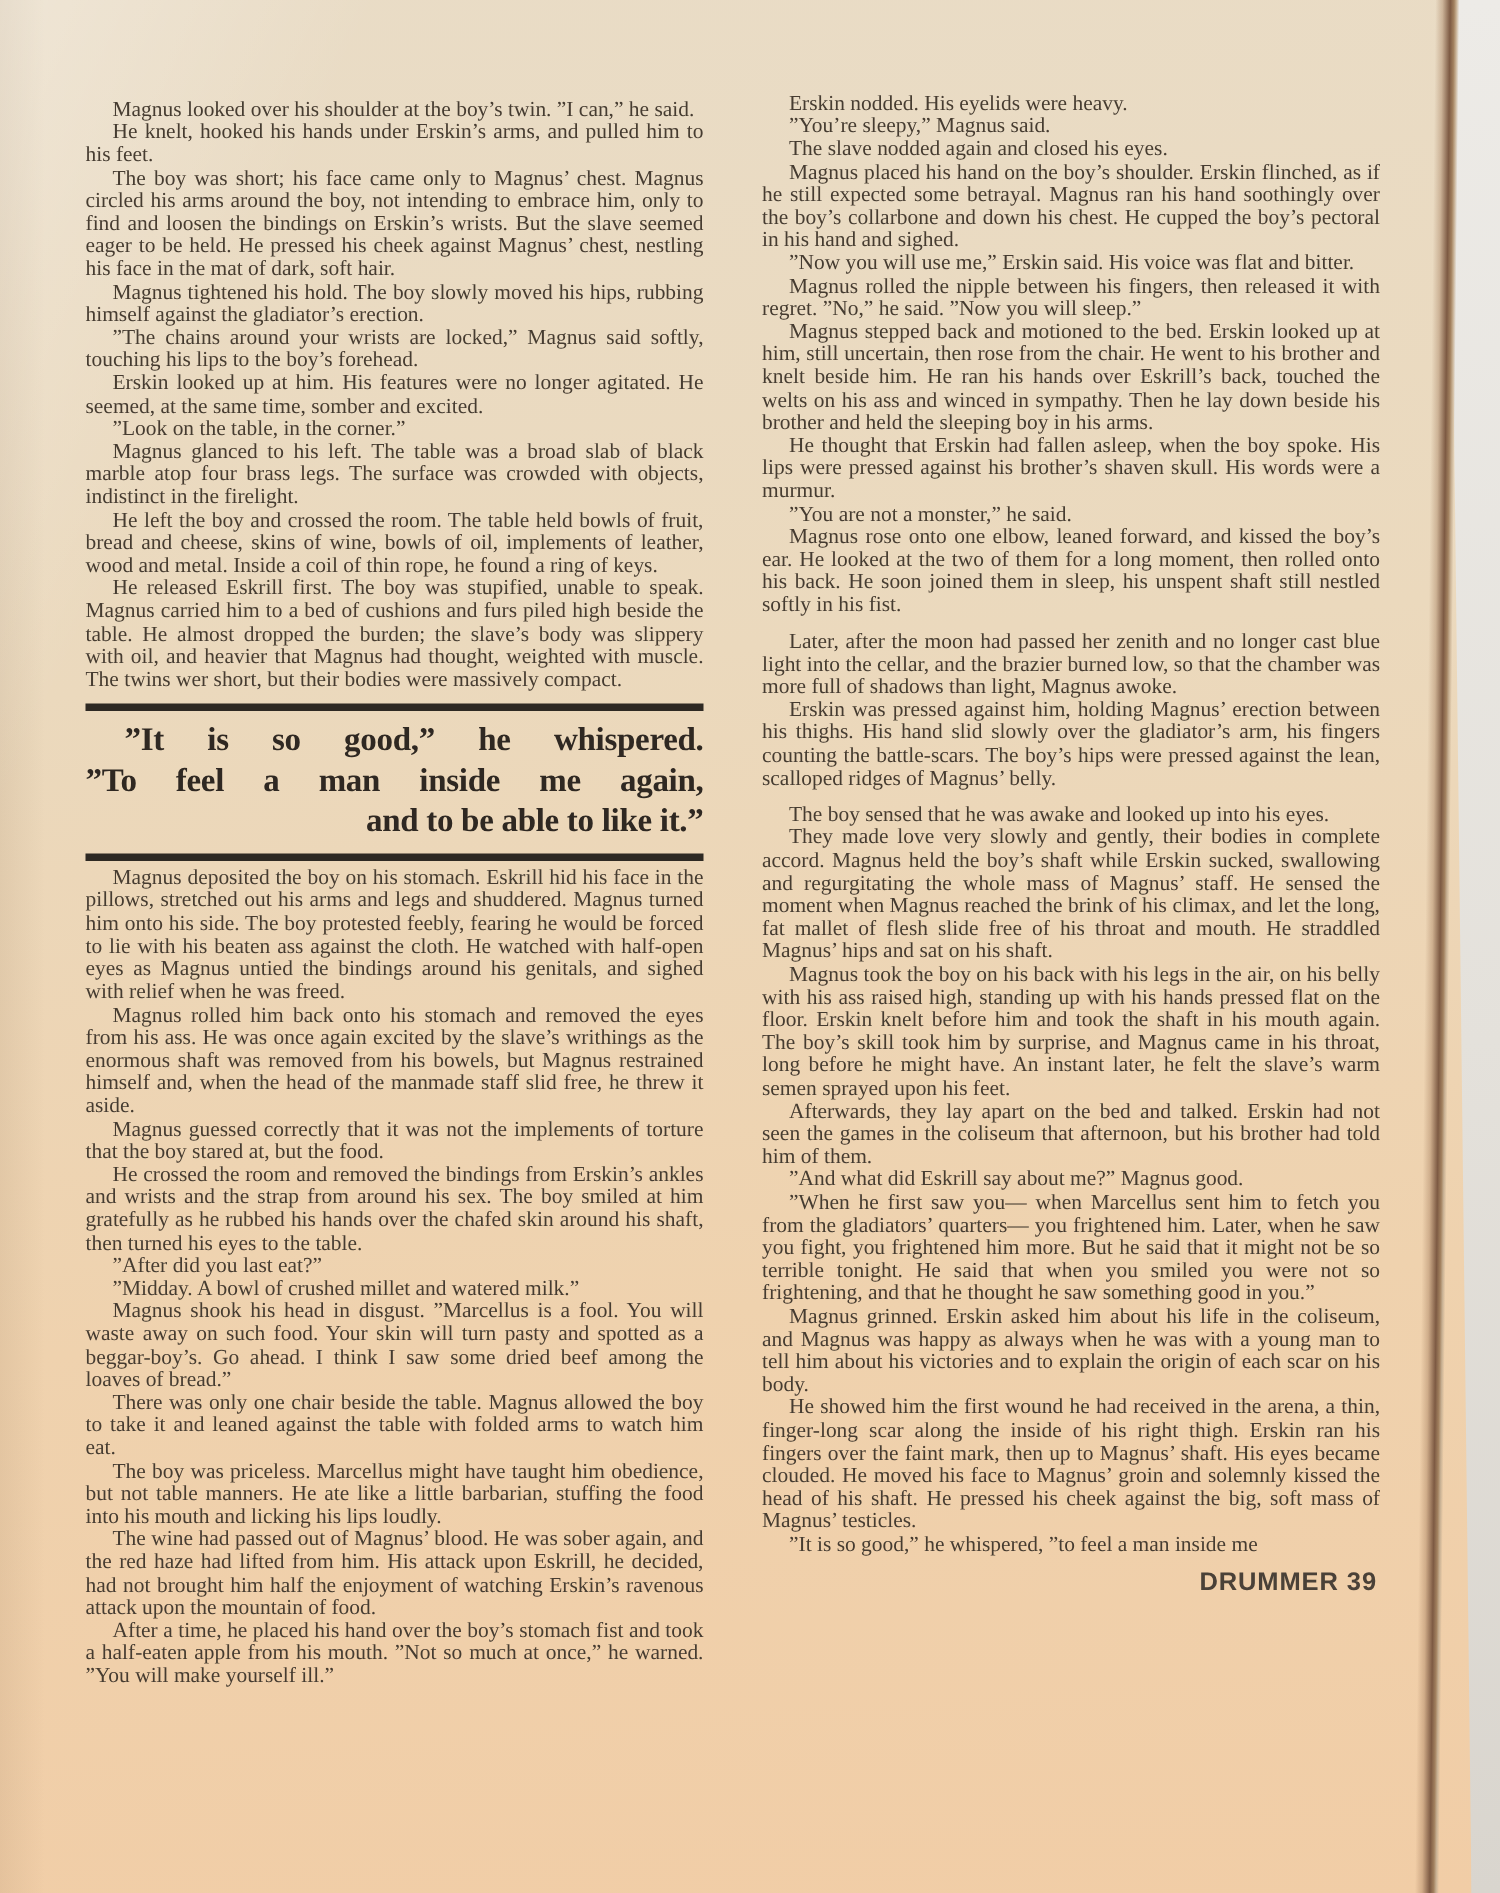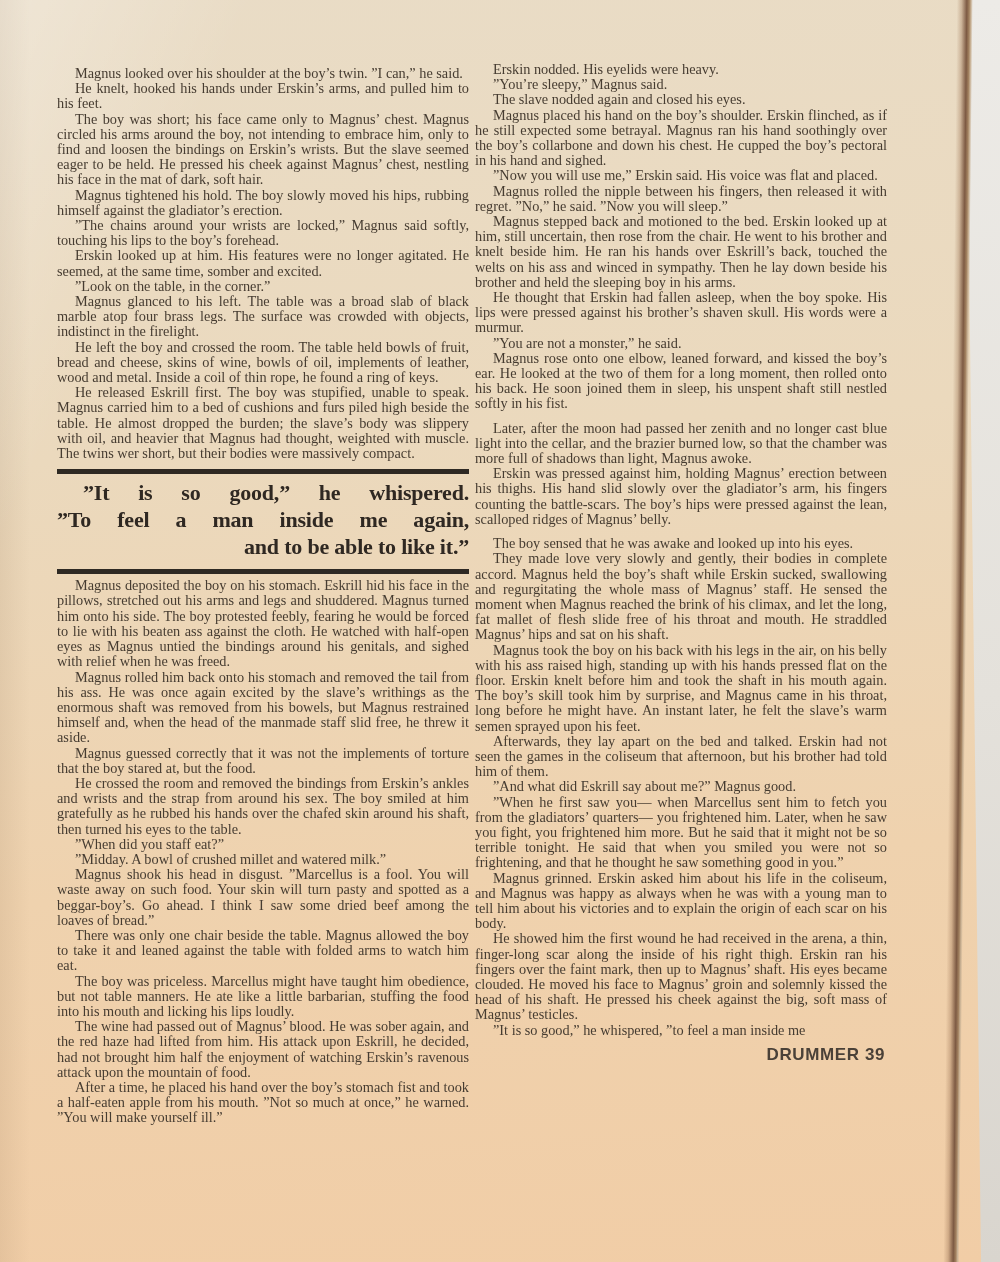--- a/index.html
+++ b/index.html
@@ -21,21 +21,21 @@
   .page-edge{
     position:absolute;left:957px;top:-8px;width:16px;height:1286px;
     transform:rotate(0.62deg);transform-origin:top left;
     background:linear-gradient(90deg,rgba(125,90,67,0) 0%,rgba(160,120,88,.40) 30%,var(--page_edge) 62%,#a2815f 78%,#c7b093 88%,rgba(0,0,0,0) 100%);
   }
   .col{
     position:absolute;width:412px;color:var(--ink);
     font-size:14.3px;line-height:15.2px;text-align:justify;
   }
   .col-left{left:57px;top:66px;}
-  .col-right{left:475px;top:62px;}
+  .col-right{left:508px;top:62px;}
   .col p{margin:0;text-indent:18px;}
   .col p.gap-before{margin-top:9px;}
   .pullquote{
     margin:8px 0 4px;padding:5px 0 9px;
     border-top:5px solid var(--rule);border-bottom:5px solid var(--rule);
   }
   .pullquote p{
     margin:0;font-weight:bold;color:var(--quote_ink);
     font-size:22px;line-height:27px;letter-spacing:-.2px;
     text-indent:0;text-align:justify;
@@ -66,40 +66,40 @@
         <p>He left the boy and crossed the room. The table held bowls of fruit, bread and cheese, skins of wine, bowls of oil, implements of leather, wood and metal. Inside a coil of thin rope, he found a ring of keys.</p>
         <p>He released Eskrill first. The boy was stupified, unable to speak. Magnus carried him to a bed of cushions and furs piled high beside the table. He almost dropped the burden; the slave’s body was slippery with oil, and heavier that Magnus had thought, weighted with muscle. The twins wer short, but their bodies were massively compact.</p>
       </div>
     <div class="pullquote">
         <p class="pq-j pq-first">”It is so good,” he whispered.</p>
         <p class="pq-j">”To feel a man inside me again,</p>
         <p class="pq-l">and to be able to like it.”</p>
       </div>
     <div>
         <p>Magnus deposited the boy on his stomach. Eskrill hid his face in the pillows, stretched out his arms and legs and shuddered. Magnus turned him onto his side. The boy protested feebly, fearing he would be forced to lie with his beaten ass against the cloth. He watched with half-open eyes as Magnus untied the bindings around his genitals, and sighed with relief when he was freed.</p>
-        <p>Magnus rolled him back onto his stomach and removed the tail from his ass. He was once again excited by the slave’s writhings as the enormous shaft was removed from his bowels, but Magnus restrained himself and, when the head of the manmade staff slid free, he threw it aside.</p>
+        <p>Magnus rolled him back onto his stomach and removed the eyes from his ass. He was once again excited by the slave’s writhings as the enormous shaft was removed from his bowels, but Magnus restrained himself and, when the head of the manmade staff slid free, he threw it aside.</p>
         <p>Magnus guessed correctly that it was not the implements of torture that the boy stared at, but the food.</p>
         <p>He crossed the room and removed the bindings from Erskin’s ankles and wrists and the strap from around his sex. The boy smiled at him gratefully as he rubbed his hands over the chafed skin around his shaft, then turned his eyes to the table.</p>
-        <p>”When did you staff eat?”</p>
+        <p>”After did you last eat?”</p>
         <p>”Midday. A bowl of crushed millet and watered milk.”</p>
         <p>Magnus shook his head in disgust. ”Marcellus is a fool. You will waste away on such food. Your skin will turn pasty and spotted as a beggar-boy’s. Go ahead. I think I saw some dried beef among the loaves of bread.”</p>
         <p>There was only one chair beside the table. Magnus allowed the boy to take it and leaned against the table with folded arms to watch him eat.</p>
         <p>The boy was priceless. Marcellus might have taught him obedience, but not table manners. He ate like a little barbarian, stuffing the food into his mouth and licking his lips loudly.</p>
         <p>The wine had passed out of Magnus’ blood. He was sober again, and the red haze had lifted from him. His attack upon Eskrill, he decided, had not brought him half the enjoyment of watching Erskin’s ravenous attack upon the mountain of food.</p>
         <p>After a time, he placed his hand over the boy’s stomach fist and took a half-eaten apple from his mouth. ”Not so much at once,” he warned. ”You will make yourself ill.”</p>
       </div>
   </div>
 
   <div class="col col-right">
     <div>
         <p>Erskin nodded. His eyelids were heavy.</p>
         <p>”You’re sleepy,” Magnus said.</p>
         <p>The slave nodded again and closed his eyes.</p>
         <p>Magnus placed his hand on the boy’s shoulder. Erskin flinched, as if he still expected some betrayal. Magnus ran his hand soothingly over the boy’s collarbone and down his chest. He cupped the boy’s pectoral in his hand and sighed.</p>
-        <p>”Now you will use me,” Erskin said. His voice was flat and placed.</p>
+        <p>”Now you will use me,” Erskin said. His voice was flat and bitter.</p>
         <p>Magnus rolled the nipple between his fingers, then released it with regret. ”No,” he said. ”Now you will sleep.”</p>
         <p>Magnus stepped back and motioned to the bed. Erskin looked up at him, still uncertain, then rose from the chair. He went to his brother and knelt beside him. He ran his hands over Eskrill’s back, touched the welts on his ass and winced in sympathy. Then he lay down beside his brother and held the sleeping boy in his arms.</p>
         <p>He thought that Erskin had fallen asleep, when the boy spoke. His lips were pressed against his brother’s shaven skull. His words were a murmur.</p>
         <p>”You are not a monster,” he said.</p>
         <p>Magnus rose onto one elbow, leaned forward, and kissed the boy’s ear. He looked at the two of them for a long moment, then rolled onto his back. He soon joined them in sleep, his unspent shaft still nestled softly in his fist.</p>
         <p class="gap-before">Later, after the moon had passed her zenith and no longer cast blue light into the cellar, and the brazier burned low, so that the chamber was more full of shadows than light, Magnus awoke.</p>
         <p>Erskin was pressed against him, holding Magnus’ erection between his thighs. His hand slid slowly over the gladiator’s arm, his fingers counting the battle-scars. The boy’s hips were pressed against the lean, scalloped ridges of Magnus’ belly.</p>
         <p class="gap-before">The boy sensed that he was awake and looked up into his eyes.</p>
         <p>They made love very slowly and gently, their bodies in complete accord. Magnus held the boy’s shaft while Erskin sucked, swallowing and regurgitating the whole mass of Magnus’ staff. He sensed the moment when Magnus reached the brink of his climax, and let the long, fat mallet of flesh slide free of his throat and mouth. He straddled Magnus’ hips and sat on his shaft.</p>
         <p>Magnus took the boy on his back with his legs in the air, on his belly with his ass raised high, standing up with his hands pressed flat on the floor. Erskin knelt before him and took the shaft in his mouth again. The boy’s skill took him by surprise, and Magnus came in his throat, long before he might have. An instant later, he felt the slave’s warm semen sprayed upon his feet.</p>

